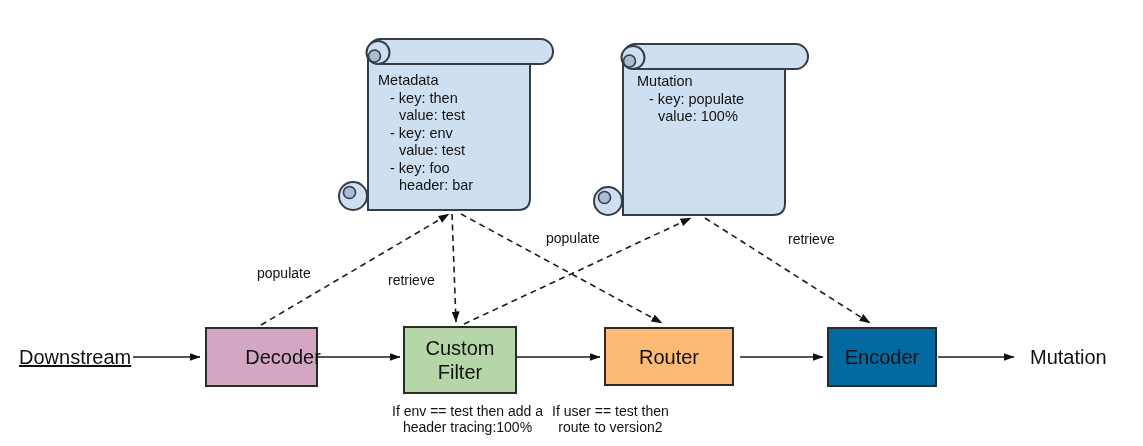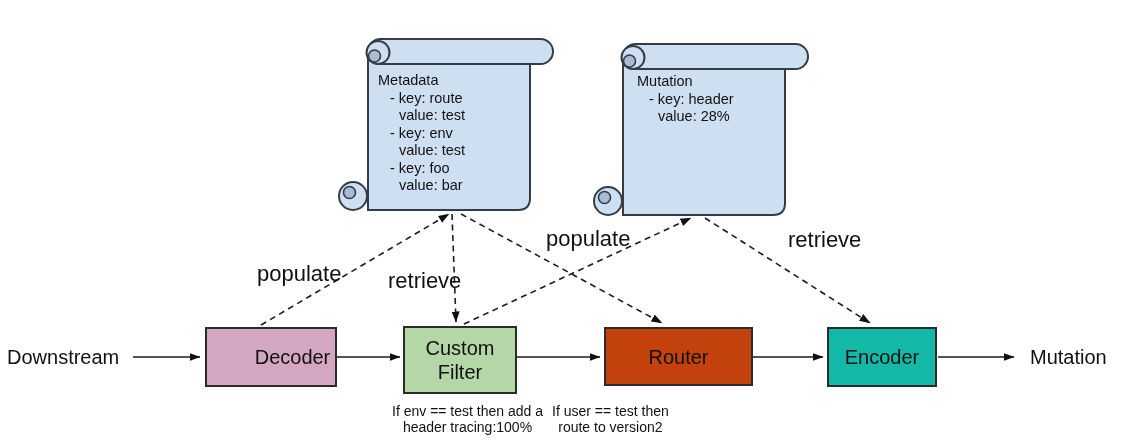--- a/index.html
+++ b/index.html
@@ -24,34 +24,34 @@
   .scroll-text .ind2{margin-left:21px;}
   .st-meta{left:378px;top:72px;}
   .st-mut{left:637px;top:73px;}
 
   
   .node{
     position:absolute;display:flex;align-items:center;justify-content:center;
     border:2px solid #2b2b2b;box-sizing:border-box;font-size:20px;line-height:24px;
     text-align:center;white-space:pre-line;
   }
-  .node-decoder{left:205px;top:327px;width:132px;height:60px;background:#d3a7c1;padding-left:43px;}
+  .node-decoder{left:205px;top:327px;width:113px;height:60px;background:#d3a7c1;padding-left:43px;}
   .node-custom{left:403px;top:326px;width:114px;height:68px;background:#b5d6a6;}
-  .node-router{left:604px;top:327px;width:149px;height:59px;background:#c2410c;}
-  .node-encoder{left:827px;top:327px;width:110px;height:60px;background:#14b8a6;}
+  .node-router{left:604px;top:327px;width:130px;height:59px;background:#fdba74;}
+  .node-encoder{left:827px;top:327px;width:110px;height:60px;background:#0369a1;}
 
   .endpoint{position:absolute;font-size:20px;line-height:23px;white-space:nowrap;}
-  .ep-down{left:7px;top:346px;}
+  .ep-down{left:19px;top:346px;text-decoration:underline;}
   .ep-up{left:1030px;top:346px;}
 
   .caption{position:absolute;font-size:14px;line-height:16px;white-space:pre-line;text-align:center;}
   .cap-custom{left:392px;top:403px;}
   .cap-router{left:552px;top:403px;}
 
-  .edge-label{position:absolute;font-size:22px;line-height:21px;white-space:nowrap;}
+  .edge-label{position:absolute;font-size:14px;line-height:21px;white-space:nowrap;}
   .el-pop1{left:257px;top:263px;}
   .el-ret1{left:388px;top:270px;}
   .el-pop2{left:546px;top:228px;}
   .el-ret2{left:788px;top:229px;}
 </style>
 </head>
 <body>
 
 <div class="stage">
 
@@ -85,31 +85,31 @@
 
   <svg class="scroll scroll-meta" width="219" height="180" viewBox="0 0 219 180">
     <use href="#scroll-shape"></use>
   </svg>
   <svg class="scroll scroll-mut" width="219" height="180" viewBox="0 0 219 180">
     <use href="#scroll-shape"></use>
   </svg>
 
   <div class="scroll-text st-meta">
     <div>Metadata</div>
-    <div class="ind1">- key: route</div>
+    <div class="ind1">- key: then</div>
     <div class="ind2">value: test</div>
     <div class="ind1">- key: env</div>
     <div class="ind2">value: test</div>
     <div class="ind1">- key: foo</div>
-    <div class="ind2">value: bar</div>
+    <div class="ind2">header: bar</div>
   </div>
   <div class="scroll-text st-mut">
     <div>Mutation</div>
-    <div class="ind1">- key: header</div>
-    <div class="ind2">value: 28%</div>
+    <div class="ind1">- key: populate</div>
+    <div class="ind2">value: 100%</div>
   </div>
 
   <div class="endpoint ep-down">Downstream</div>
   <div class="endpoint ep-up">Mutation</div>
 
   <div class="node node-decoder">
     <span>Decoder</span>
   </div>
   <div class="node node-custom">
     <span>Custom

